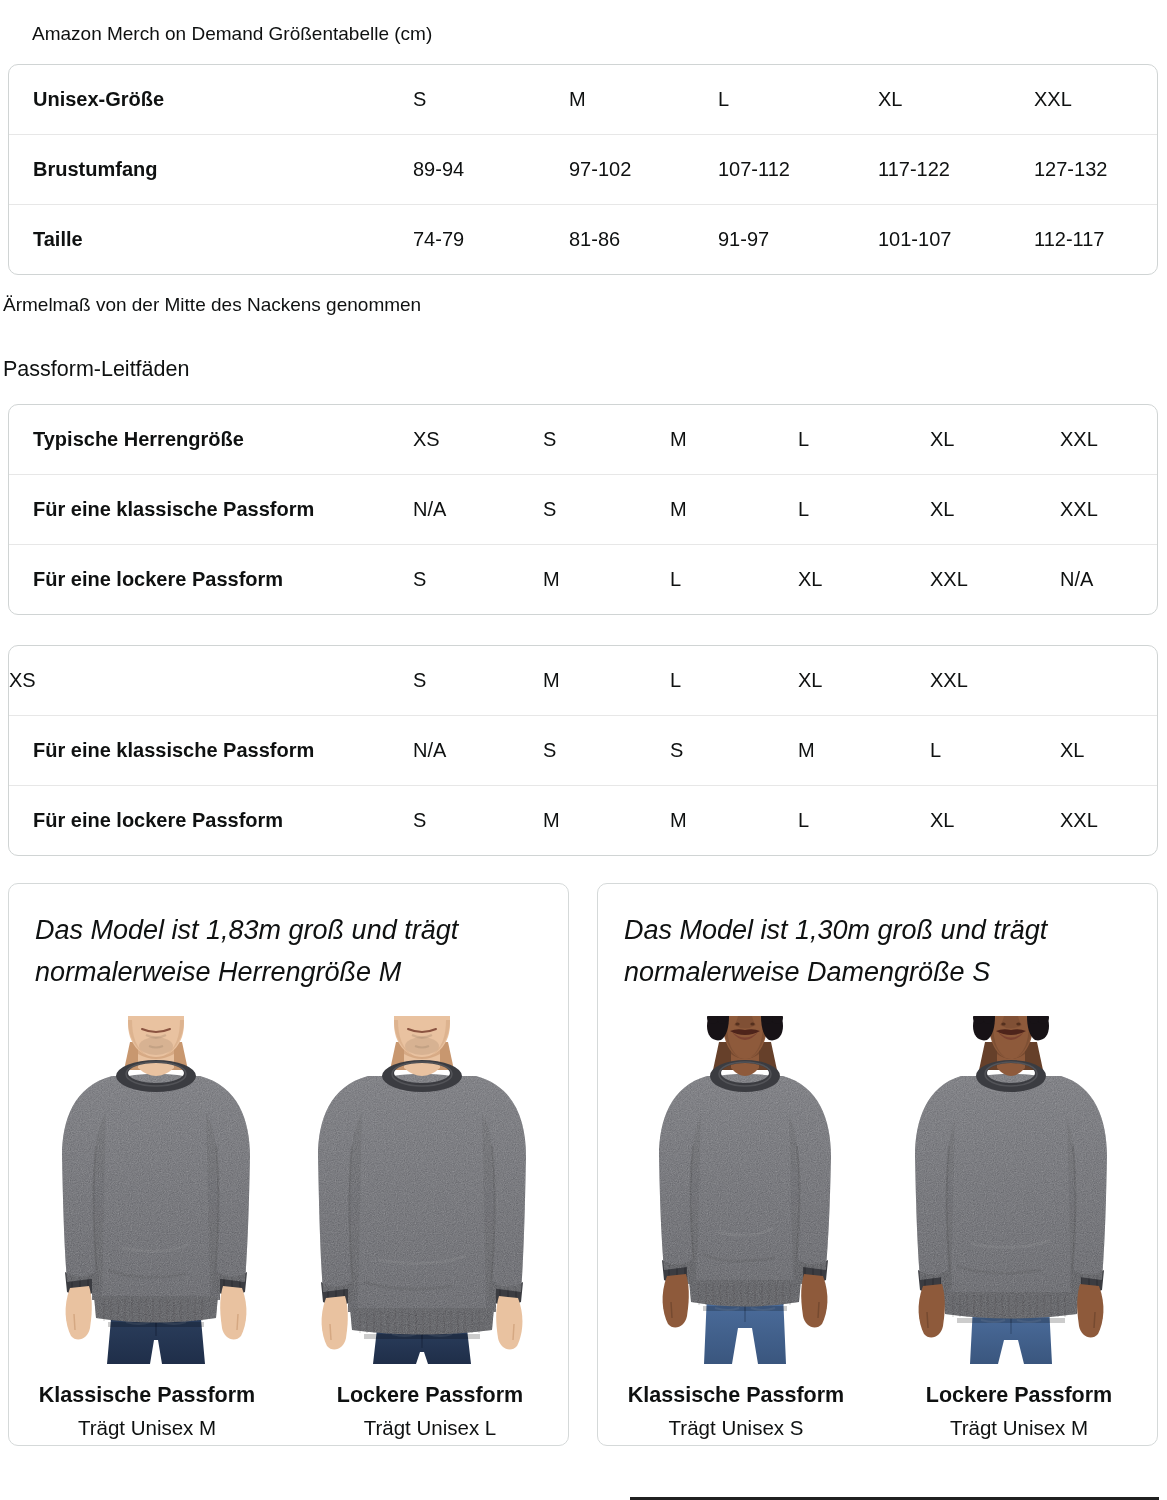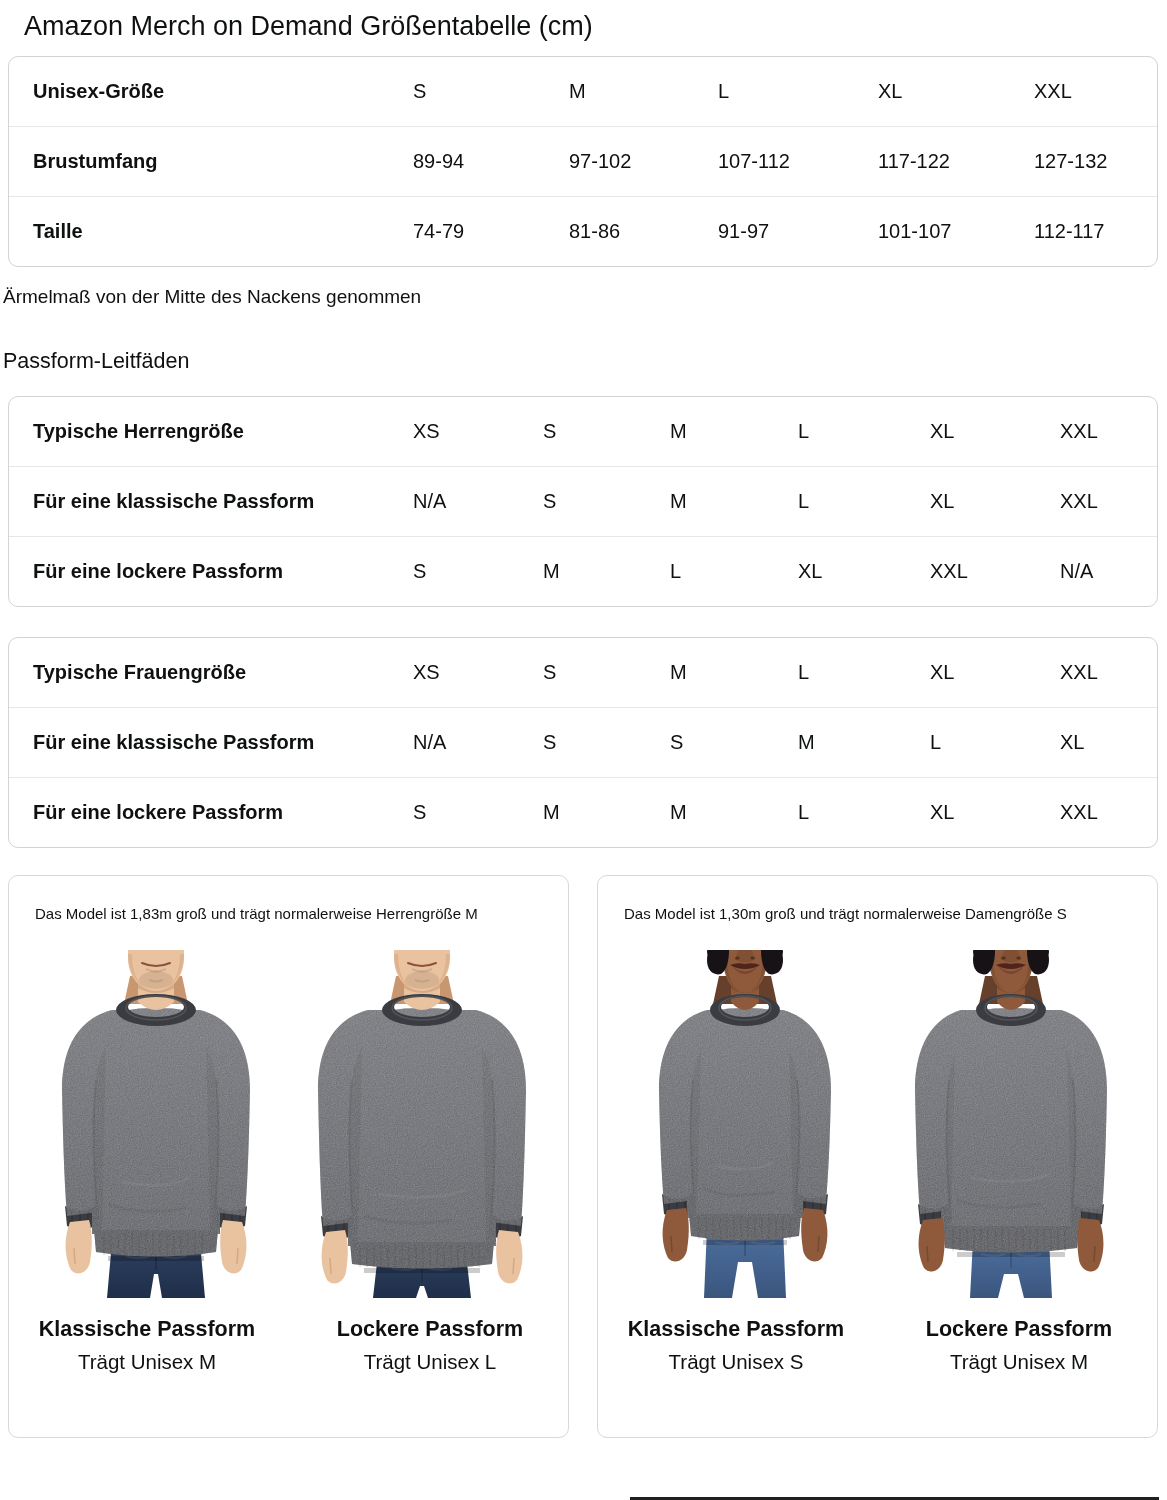--- a/index.html
+++ b/index.html
@@ -1,39 +1,39 @@
 <!DOCTYPE html>
 <html><head>
 <meta charset="utf-8">
 <style>
   html,body{margin:0;padding:0;background:#fff;}
   body{
     width:1167px;height:1500px;position:relative;overflow:hidden;
     font-family:"Liberation Sans",sans-serif;color:#0f1111;
   }
-  .page-title{font-size:27px;font-weight:400;margin:8px;padding:5px 0 0 16px;line-height:26px;}
+  .page-title{font-size:19px;font-weight:400;margin:16px;padding:5px 0 0 16px;line-height:26px;}
   .section-title{font-size:21.5px;font-weight:400;margin:40px 0 0 3px;line-height:26px;}
   .note{font-size:19px;margin:19px 0 0 3px;line-height:22px;}
   .sizing-table{
     margin:17px 9px 0 8px;border:1px solid #d0d4d4;border-radius:10px;background:#fff;
   }
   .sizing-table.men{margin-top:22px;}
   .sizing-table.women{margin-top:30px;}
   .t-row{display:grid;height:69px;align-items:center;font-size:20px;}
   .t-row + .t-row{border-top:1px solid #e7e7e7;}
   .t-row.five{grid-template-columns:404px 156px 149px 160px 156px 1fr;}
   .t-row.six{grid-template-columns:404px 130px 127px 128px 132px 130px 1fr;}
   .t-label{font-weight:700;padding-left:24px;white-space:nowrap;}
   .t-cell{font-weight:400;}
   .cards{display:flex;gap:28px;margin:27px 9px 0 8px;}
   .card{
     flex:1;border:1px solid #d5d9d9;border-radius:10px;height:563px;
     box-sizing:border-box;padding:25px 18px 0;background:#fff;
   }
-  .card-desc{font-size:15px;line-height:26px;margin:0 0 0 8px;max-width:452px;}
+  .card-desc{font-size:27px;line-height:42px;margin:0 0 0 8px;max-width:452px;font-style:italic;}
   .photos{display:flex;justify-content:center;gap:26px;margin-top:23px;}
   .photo{width:240px;height:348px;background:#fff;}
   .labels{display:flex;justify-content:space-between;gap:18px;margin-top:18px;}
   .label-col{width:240px;text-align:center;}
   .fit-label{font-weight:700;font-size:21.5px;line-height:26px;}
   .size-label{font-weight:400;font-size:20.5px;line-height:24px;margin-top:8px;}
   .next-edge{position:absolute;left:630px;bottom:0;width:529px;height:3px;background:#202020;}
 </style>
 </head>
 <body>
@@ -96,21 +96,20 @@
       <div class="t-cell">M</div>
       <div class="t-cell">L</div>
       <div class="t-cell">XL</div>
       <div class="t-cell">XXL</div>
       <div class="t-cell">N/A</div>
     </div>
   </section>
 
 <section class="sizing-table women" id="fit-table-women">
     <div class="t-row six">
-      <div class="t-label">Typische Frauengröße</div>
       <div class="t-cell">XS</div>
       <div class="t-cell">S</div>
       <div class="t-cell">M</div>
       <div class="t-cell">L</div>
       <div class="t-cell">XL</div>
       <div class="t-cell">XXL</div>
     </div>
     <div class="t-row six">
       <div class="t-label">Für eine klassische Passform</div>
       <div class="t-cell">N/A</div>

